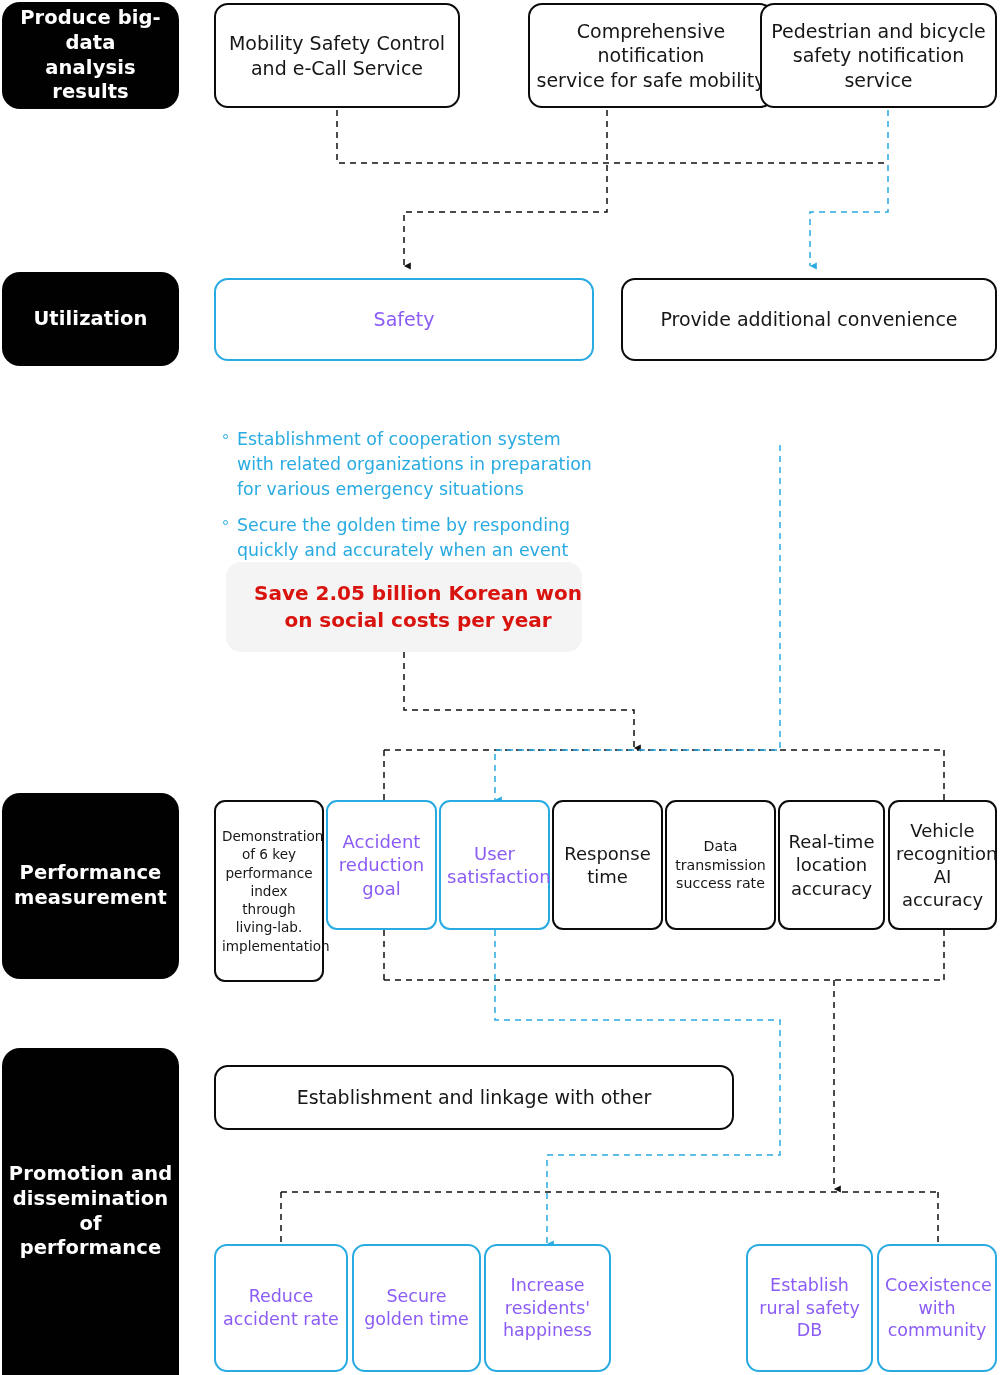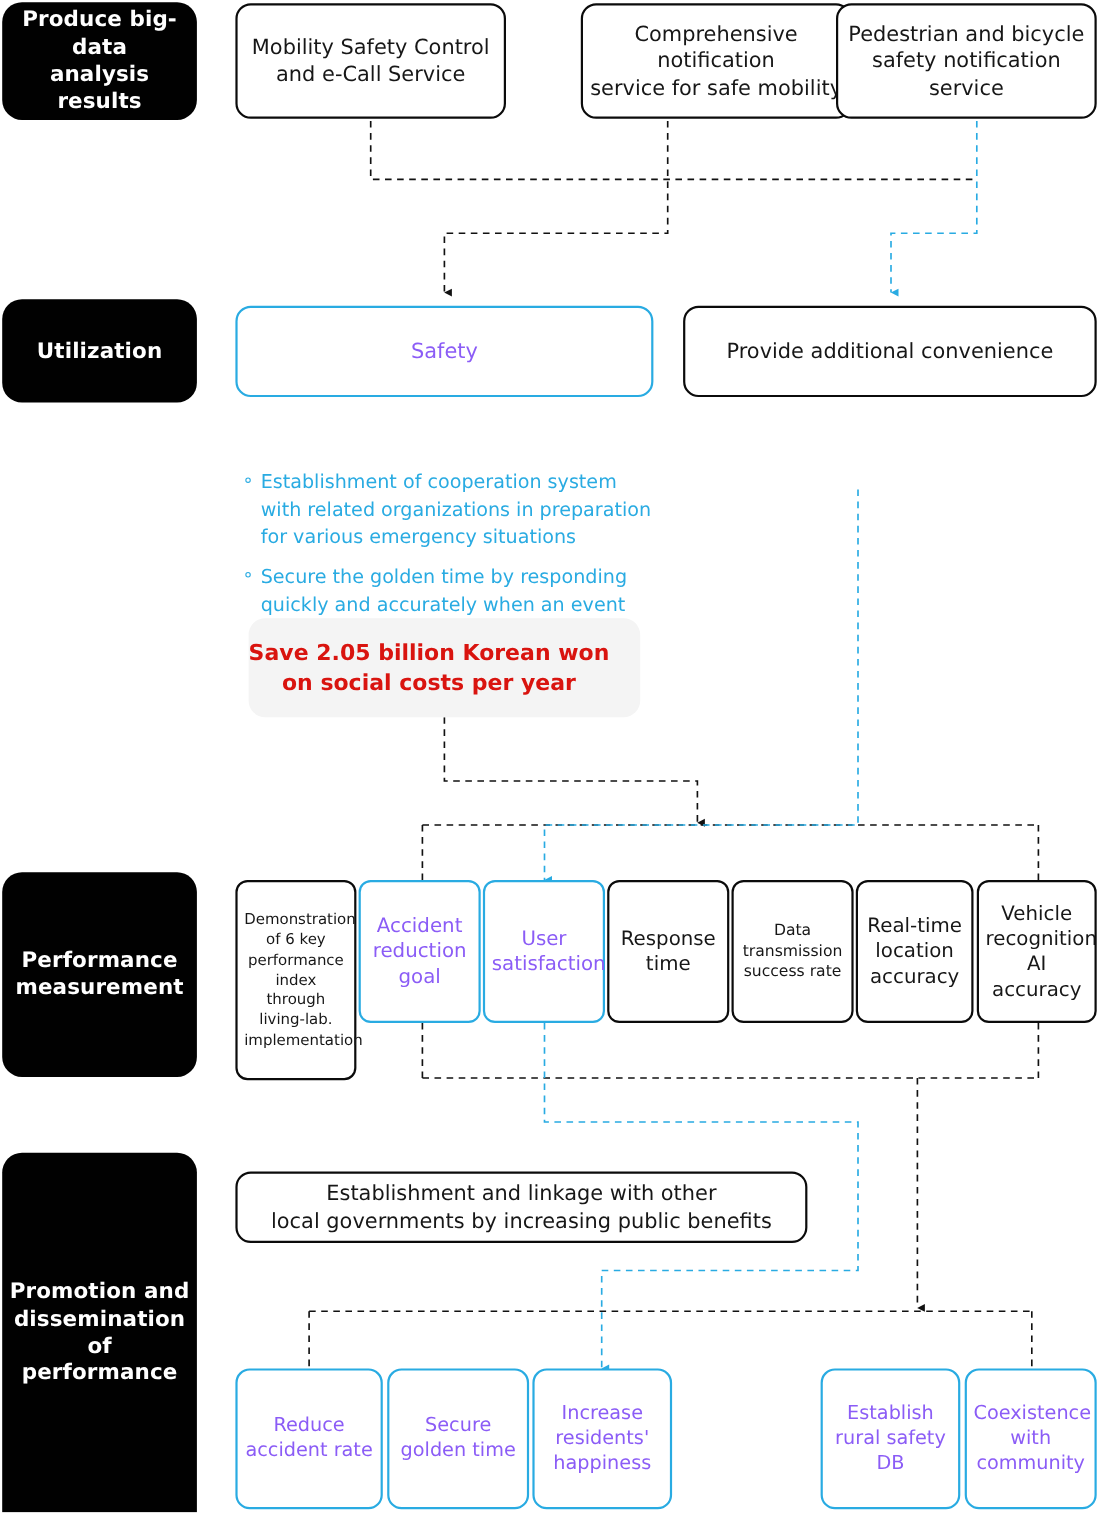--- a/index.html
+++ b/index.html
@@ -98,21 +98,21 @@
   .hibox{
     position:absolute;
     background:#f4f4f4;
     border-radius:15px;
     color:#d9140f;
     font-weight:700;
     font-size:20px;
     line-height:1.34;
     display:flex;
     align-items:center;
-    justify-content:flex-start;
+    justify-content:flex-end;
     text-align:center;
     z-index:2;
   }
 </style>
 </head>
 <body>
 
 <div id="stage">
 
   <svg id="wires" viewBox="0 0 1000 1375">
@@ -240,21 +240,21 @@
   <div class="node obox kpi" style="left:778px;top:800px;width:107px;height:130px;">
     <span class="txt">Real-time location accuracy</span>
   </div>
 
   <div class="node obox kpi" style="left:888px;top:800px;width:109px;height:130px;">
     <span class="txt">Vehicle recognition AI accuracy</span>
   </div>
 
   <div class="node obox" style="left:214px;top:1065px;width:520px;height:65px;">
     <span class="txt">
-      <span>Establishment and linkage with other</span><br><span>local governments by increasing public benefits</span>
+      <span>Establishment and linkage with other</span><br>
     </span>
   </div>
 
   <div class="node obox blue outcome" style="left:214px;top:1244px;width:134px;height:128px;">
     <span class="txt">Reduce accident rate</span>
   </div>
 
   <div class="node obox blue outcome" style="left:352px;top:1244px;width:129px;height:128px;">
     <span class="txt">Secure golden time</span>
   </div>

